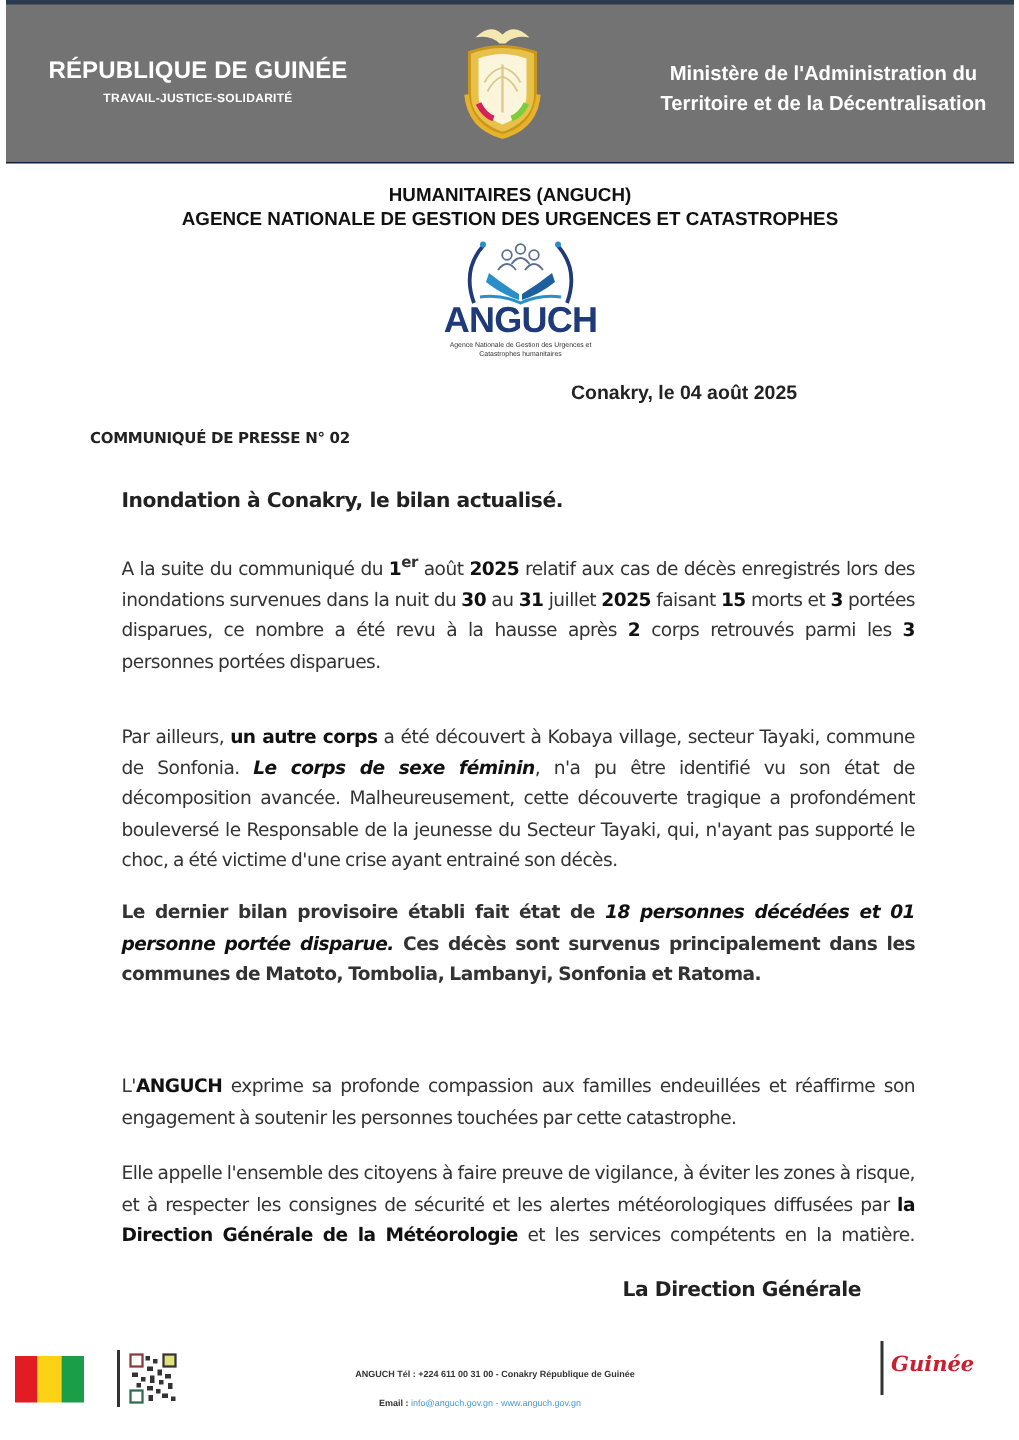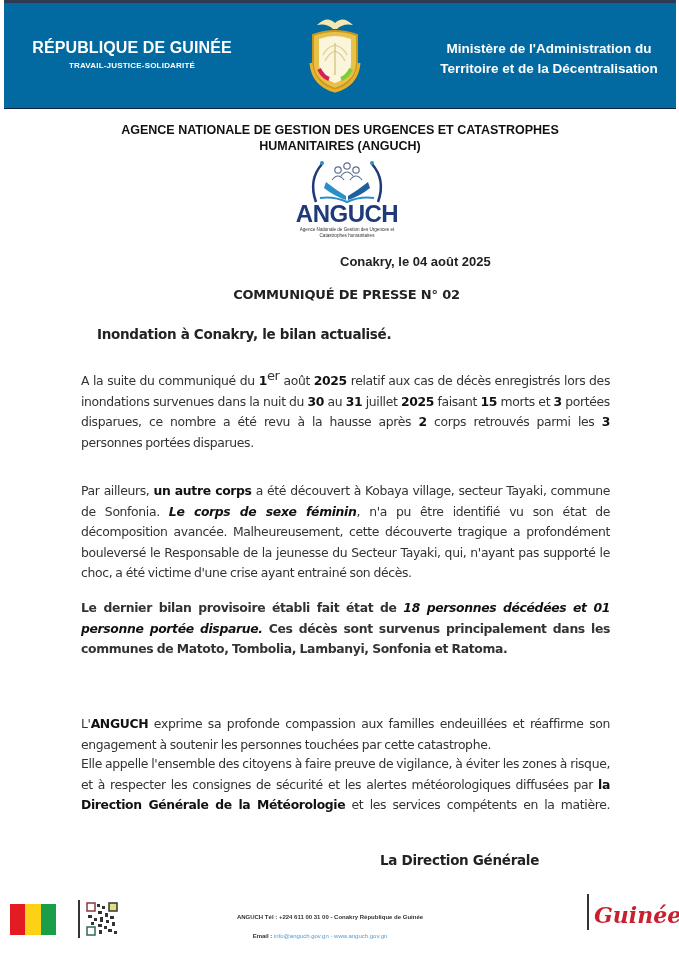--- a/index.html
+++ b/index.html
@@ -2,21 +2,21 @@
 <html><head>
 <meta charset="utf-8">
 <style>
   * { box-sizing: border-box; margin: 0; padding: 0; }
   html, body { width: 679px; height: 960px; background: #ffffff; overflow: hidden; }
   body { position: relative; font-family: "DejaVu Sans", sans-serif; color: #222; }
 
   
   .banner {
     position: absolute; left: 4px; top: 0; width: 672px; height: 108px;
-    background: #0369a1; border-top: 3px solid #2d3a4f;
+    background: #737373; border-top: 3px solid #2d3a4f;
     box-shadow: 0 1px 0 #0c2347;
   }
   .banner-left {
     position: absolute; left: 0; top: 36px; width: 256px; text-align: center; color: #fff;
   }
   .banner-left .country {
     font-family: "Liberation Sans", sans-serif; font-weight: bold; font-size: 16px; letter-spacing: 0.1px;
   }
   .banner-left .motto {
     font-family: "Liberation Sans", sans-serif; font-weight: bold; font-size: 8px; margin-top: 4px; letter-spacing: 0.2px;
@@ -41,66 +41,66 @@
     position: absolute; left: 4px; top: 44px; width: 122px; text-align: center;
     font-family: "Liberation Sans", sans-serif; font-weight: bold; font-size: 24px; color: #1e3a78; letter-spacing: -0.5px;
   }
   .anguch-logo .subtext {
     position: absolute; left: 0; top: 71px; width: 130px; text-align: center;
     font-family: "Liberation Sans", sans-serif; font-size: 4.6px; line-height: 6px; color: #333;
   }
 
   
   .date-line {
-    position: absolute; left: 340px; top: 254px; width: 232px; text-align: left;
+    position: absolute; left: 340px; top: 254px; width: 232px; text-align: center;
     font-family: "Liberation Sans", sans-serif; font-weight: bold; font-size: 13px; color: #222;
   }
   .press-title {
-    position: absolute; left: 60px; top: 287px; width: 573px; text-align: center;
-    font-family: "DejaVu Sans", sans-serif; font-weight: bold; font-size: 13px; color: #222; letter-spacing: -0.2px;
+    position: absolute; left: 60px; top: 287px; width: 573px; 
+    font-family: "DejaVu Sans", sans-serif; font-weight: bold; font-size: 10px; color: #222; letter-spacing: -0.2px;
   }
   .subject {
     position: absolute; left: 81px; top: 326px; width: 520px;
-    font-family: "DejaVu Sans", sans-serif; font-weight: bold; font-size: 13.5px; color: #222; letter-spacing: -0.3px; margin-left: 16px;
+    font-family: "DejaVu Sans", sans-serif; font-weight: bold; font-size: 13.5px; color: #222; letter-spacing: -0.3px;
   }
   .para {
     position: absolute; left: 81px; width: 529px; text-align: justify;
     font-family: "DejaVu Sans", sans-serif; font-size: 12.4px; line-height: 20.6px; color: #333;
     letter-spacing: -0.35px; word-spacing: -0.5px;
   }
   .para b { color: #111; }
-  .para sup { font-size: 13px; font-weight: normal; }
+  .para sup { font-size: 10px; font-weight: bold; }
   .p1 { top: 366px; }
   .p2 { top: 481px; }
   .p3 { top: 598px; font-weight: bold; }
   .p4 { top: 714px; }
-  .p5 { top: 754px; }
+  .p5 { top: 772px; }
 
   .signature {
-    position: absolute; left: 380px; top: 852px; width: 229px; text-align: left;
+    position: absolute; left: 380px; top: 852px; width: 229px; text-align: center;
     font-family: "DejaVu Sans", sans-serif; font-weight: bold; font-size: 13.5px; color: #222; letter-spacing: -0.3px;
   }
 
   
   .flag { position: absolute; left: 10px; top: 904px; width: 46px; height: 31px; display: flex; }
   .flag span { flex: 1; }
   .divider { position: absolute; width: 1.5px; background: #333; }
   .qr { position: absolute; left: 86px; top: 902px; width: 32px; height: 34px; }
   .footer-contact {
     position: absolute; left: 180px; top: 914px; width: 300px; text-align: center;
     font-family: "Liberation Sans", sans-serif; font-size: 6px; font-weight: bold; color: #333;
   }
   .footer-email {
     position: absolute; left: 200px; top: 933px; width: 240px; text-align: center;
     font-family: "Liberation Sans", sans-serif; font-size: 6px; color: #4a9bd6;
   }
   .footer-email .lbl { color: #333; font-weight: bold; }
   .guinee-brand {
     position: absolute; left: 594px; top: 902px; width: 70px; height: 30px;
-    font-family: "DejaVu Serif", serif; font-style: italic; font-weight: bold; font-size: 22px; color: #c8202e;
+    font-family: "DejaVu Serif", serif; font-style: italic; font-weight: bold; font-size: 14px; color: #c8202e;
   }
 </style>
 </head>
 <body>
 
 <div class="banner">
   <div class="banner-left">
     <div class="country">RÉPUBLIQUE DE GUINÉE</div>
     <div class="motto">TRAVAIL-JUSTICE-SOLIDARITÉ</div>
   </div>
@@ -120,22 +120,22 @@
     <path d="M16 50 Q18 72 40 78 Q62 72 64 50" stroke="#e8b12a" stroke-width="3" fill="none"></path>
   </svg>
 
   <div class="banner-right">
     <div>Ministère de l'Administration du</div>
     <div>Territoire et de la Décentralisation</div>
   </div>
 </div>
 
 <div class="agency-title">
+  <div>HUMANITAIRES (ANGUCH)</div>
   <div>AGENCE NATIONALE DE GESTION DES URGENCES ET CATASTROPHES</div>
-  <div>HUMANITAIRES (ANGUCH)</div>
 </div>
 
 <div class="anguch-logo">
   <svg width="130" height="50" viewBox="0 0 130 50" style="position:absolute;left:0;top:0;">
     <path d="M40 8 Q26 24 34 46" stroke="#1e3a78" stroke-width="2.5" fill="none"></path>
     <path d="M90 8 Q104 24 96 46" stroke="#1e3a78" stroke-width="2.5" fill="none"></path>
     <circle cx="40" cy="7" r="2" fill="#2a8fc8"></circle>
     <circle cx="90" cy="7" r="2" fill="#2a8fc8"></circle>
 
     <circle cx="56" cy="14" r="3.2" fill="none" stroke="#5d6f8e" stroke-width="1.2"></circle>

